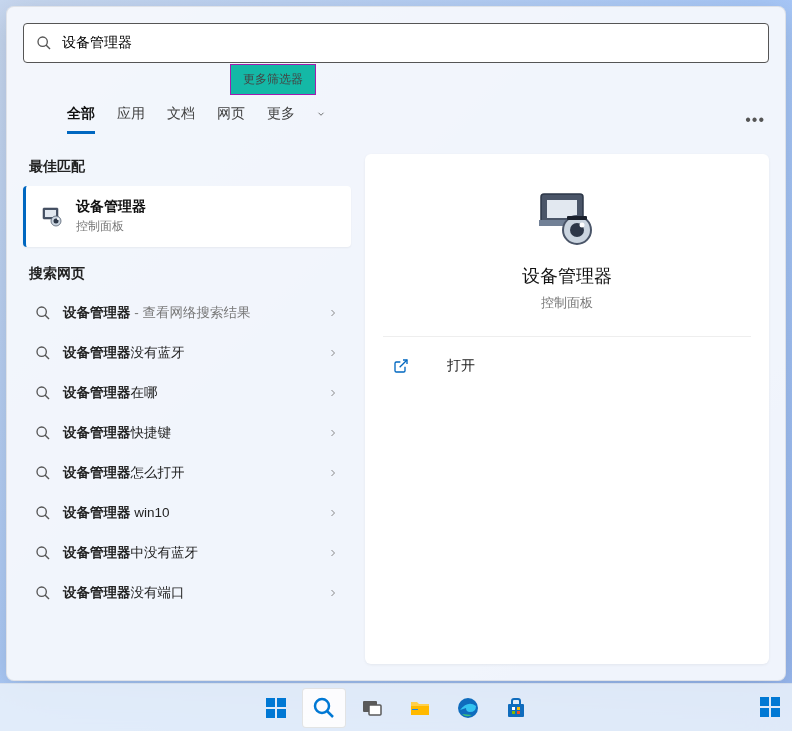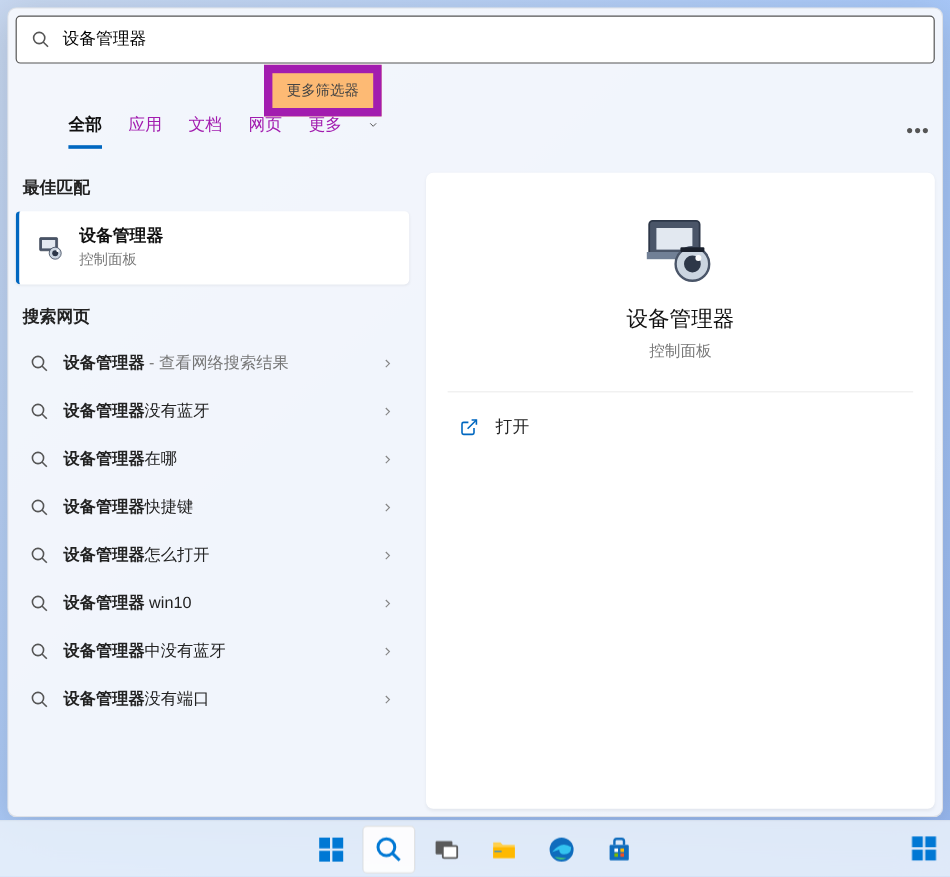--- a/index.html
+++ b/index.html
@@ -13,21 +13,21 @@
     .search-window {
       position: absolute;
       top: 6px;
       left: 6px;
       right: 6px;
       bottom: 50px;
       background: rgba(245, 248, 252, 0.94);
       border-radius: 8px;
       border: 1px solid rgba(0,0,0,0.08);
       box-shadow: 0 8px 32px rgba(0,0,0,0.15);
-      padding: 6px;
+      padding: 16px;
       display: flex;
       flex-direction: column;
     }
     .search-bar {
       height: 40px;
       background: #fff;
       border: 1px solid #555;
       border-radius: 4px;
       display: flex;
       align-items: center;
@@ -40,38 +40,38 @@
       flex: 1;
       border: none;
       outline: none;
       font-size: 14px;
       background: transparent;
     }
     .filters-tooltip {
       position: absolute;
       top: 40px;
       left: 206px;
-      background: #fdba74;
-      border: 7px solid #a21caf;
+      background: #14b8a6;
+      border: 1px solid #a21caf;
       padding: 6px 12px;
       font-size: 12px;
       color: #444;
       z-index: 10;
     }
     .tabs-row {
       display: flex;
       align-items: center;
       gap: 22px;
       margin-top: 42px;
       padding: 0 4px;
       margin-left: 40px;
     }
     .tab {
       font-size: 14px;
-      color: #a21caf;
+      color: #404040;
       padding-bottom: 8px;
       cursor: pointer;
       border-bottom: 3px solid transparent;
     }
     .tab.active {
       color: #111;
       font-weight: 600;
       border-bottom-color: #0067c0;
     }
     .tab-more { display: flex; align-items: center; gap: 21px; }
@@ -143,21 +143,21 @@
     .action-row {
       width: 100%;
       display: flex;
       align-items: center;
       gap: 14px;
       padding: 8px 10px;
       border-radius: 4px;
       cursor: pointer;
     }
     .action-row svg { width: 16px; height: 16px; }
-    .action-label { font-size: 14px; color: #222; }
+    .action-label { font-size: 14px; color: #222; margin-left: 24px; }
 
     .taskbar {
       position: absolute;
       bottom: 0; left: 0; right: 0;
       height: 48px;
       background: rgba(235, 242, 250, 0.85);
       backdrop-filter: blur(20px);
       display: flex;
       align-items: center;
       justify-content: center;

